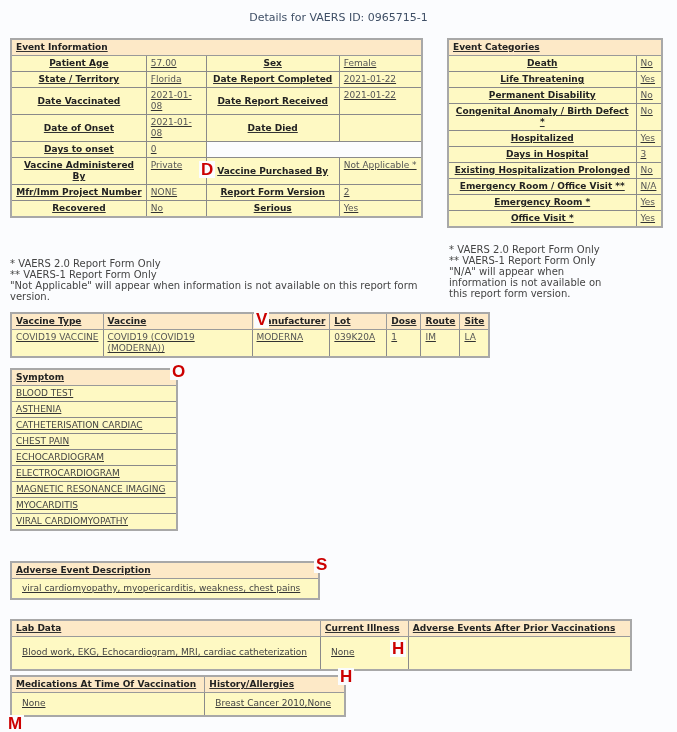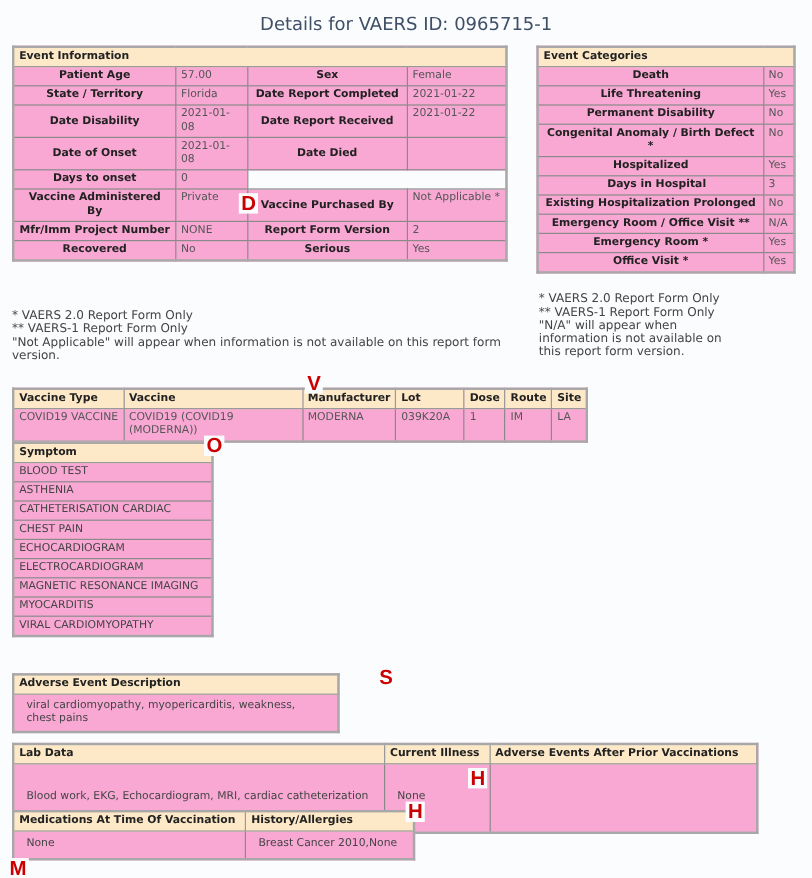--- a/index.html
+++ b/index.html
@@ -5,23 +5,23 @@
     html, body { margin: 0; padding: 0; }
     body {
       width: 677px; height: 732px; overflow: hidden;
       background: #fbfcfe;
       font-family: "DejaVu Sans", sans-serif;
       color: #333;
       position: relative;
     }
     .page-title {
       position: absolute; top: 11px; left: 0; width: 677px;
-      text-align: center; font-size: 15px; color: #3f4f66;
-    }
-    table { border-collapse: collapse; background: #f9a8d4; }
+      text-align: center; font-size: 11px; color: #3f4f66;
+    }
+    table { border-collapse: collapse; background: #fef9c3; text-decoration: underline; }
     td, th {
       border: 1px solid #8a8a8a;
       font-size: 9px; padding: 2px 4px; vertical-align: top;
       text-align: left; line-height: 11px;
     }
     th.hdr {
       background: #fde9c7; font-weight: bold; color: #222;
       border: 1px solid #9a9a9a;
     }
     .lbl { font-weight: bold; color: #222; vertical-align: middle; text-align: center; }
@@ -37,27 +37,27 @@
 
     #event-cats { position: absolute; left: 447px; top: 38px; width: 216px; }
     #event-cats col.k { width: 184px; }
     #event-cats col.v { width: 25px; }
     .indent { padding-left: 14px; }
 
     .notes { position: absolute; font-size: 10px; color: #444; line-height: 11px; }
     #notes-left { left: 10px; top: 258px; width: 410px; }
     #notes-right { left: 449px; top: 244px; width: 160px; }
 
-    #vaccine-table { position: absolute; left: 10px; top: 323px; }
+    #vaccine-table { position: absolute; left: 10px; top: 312px; }
     #symptom-table { position: absolute; left: 10px; top: 368px; width: 168px; }
     #symptom-table td { color: #444; }
-    #adverse-table { position: absolute; left: 10px; top: 561px; width: 273px; }
+    #adverse-table { position: absolute; left: 10px; top: 561px; width: 310px; }
     #adverse-table td { padding: 4px 10px; color: #444; margin-left: 32px; }
     #lab-table { position: absolute; left: 10px; top: 619px; width: 622px; }
-    #lab-table td { padding: 22px 10px; color: #444; height: 12px; }
+    #lab-table td { padding: 10px 10px; color: #444; height: 12px; }
     #med-table { position: absolute; left: 10px; top: 675px; width: 336px; }
     #med-table td { padding: 5px 10px; color: #444; height: 12px; }
 
     .marker {
       position: absolute; color: #cc0000; font-weight: bold;
       font-family: "Liberation Sans", sans-serif; font-size: 17px;
       background: #fbfcfe; line-height: 17px; padding: 0 2px;
     }
   </style>
 </head>
@@ -82,21 +82,21 @@
     <td class="lbl">Sex</td>
     <td class="val">Female</td>
   </tr>
   <tr>
     <td class="lbl">State / Territory</td>
     <td class="val">Florida</td>
     <td class="lbl">Date Report Completed</td>
     <td class="val">2021-01-22</td>
   </tr>
   <tr>
-    <td class="lbl">Date Disability</td>
+    <td class="lbl">Date Vaccinated</td>
     <td class="val">2021-01-08</td>
     <td class="lbl">Date Report Received</td>
     <td class="val">2021-01-22</td>
   </tr>
   <tr>
     <td class="lbl">Date of Onset</td>
     <td class="val">2021-01-08</td>
     <td class="lbl">Date Died</td>
     <td class="val"></td>
   </tr>

